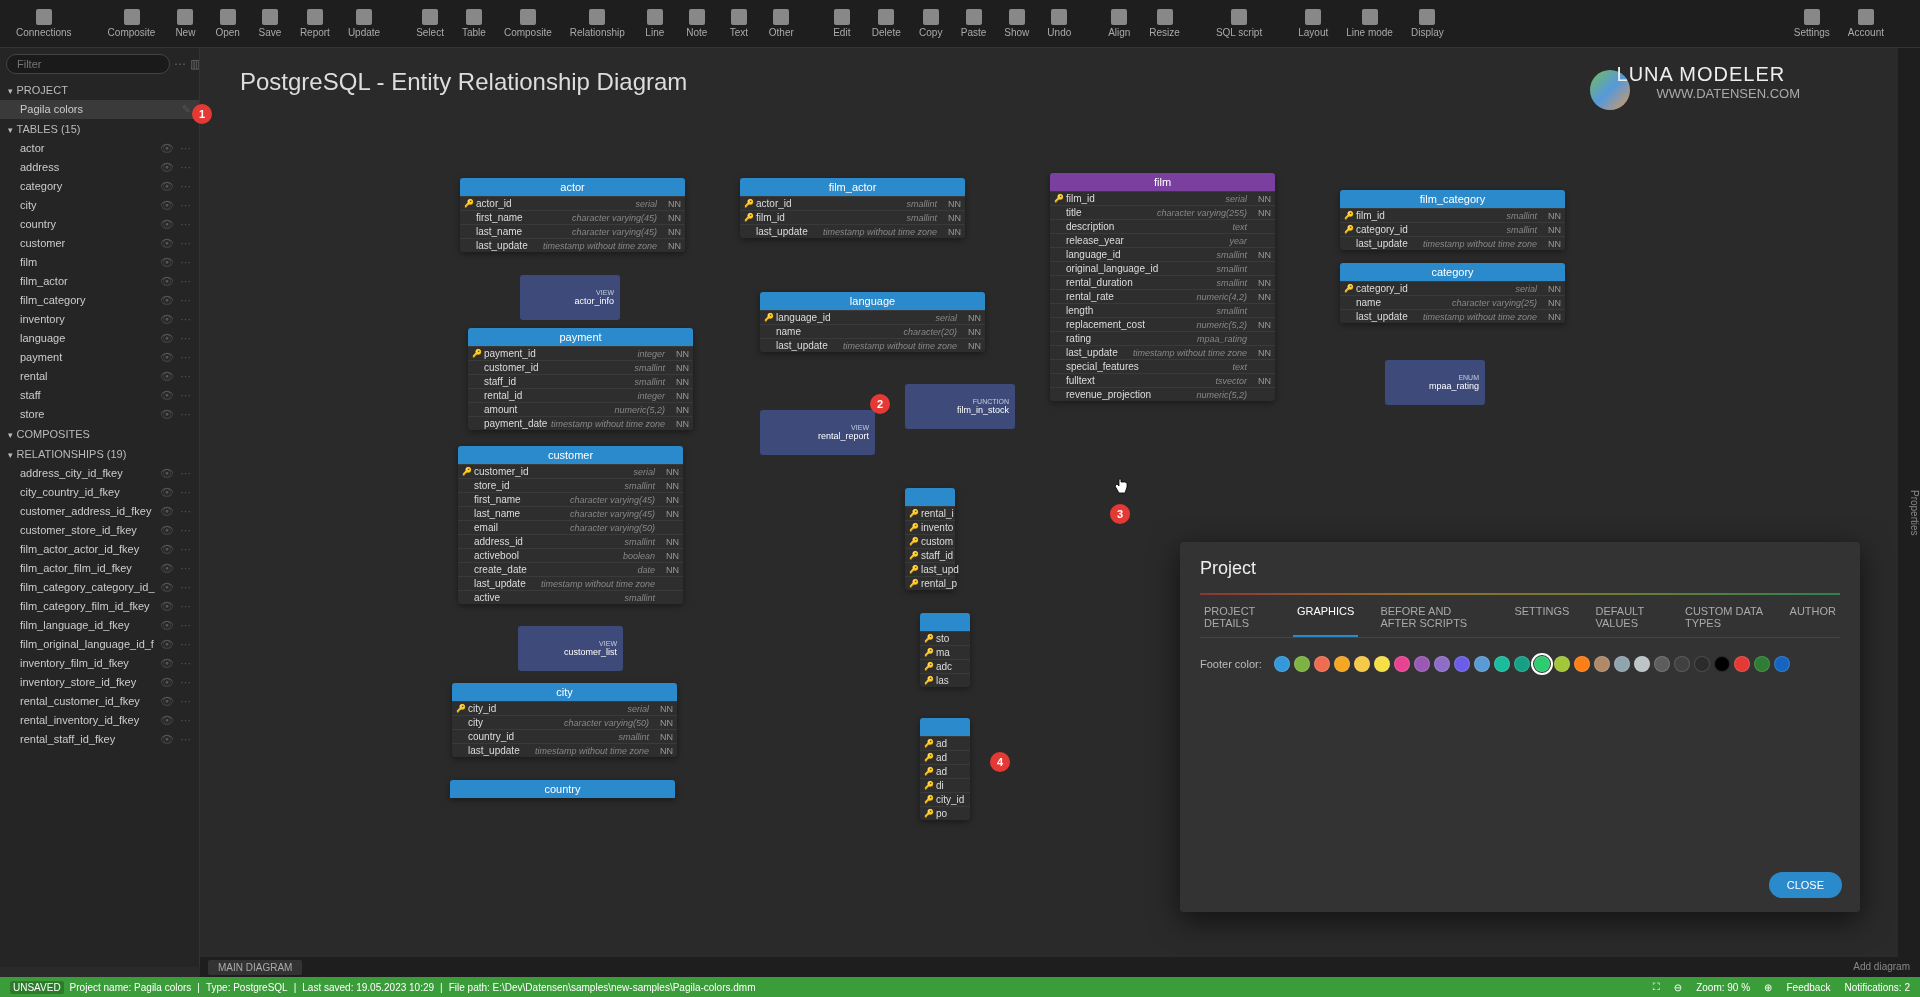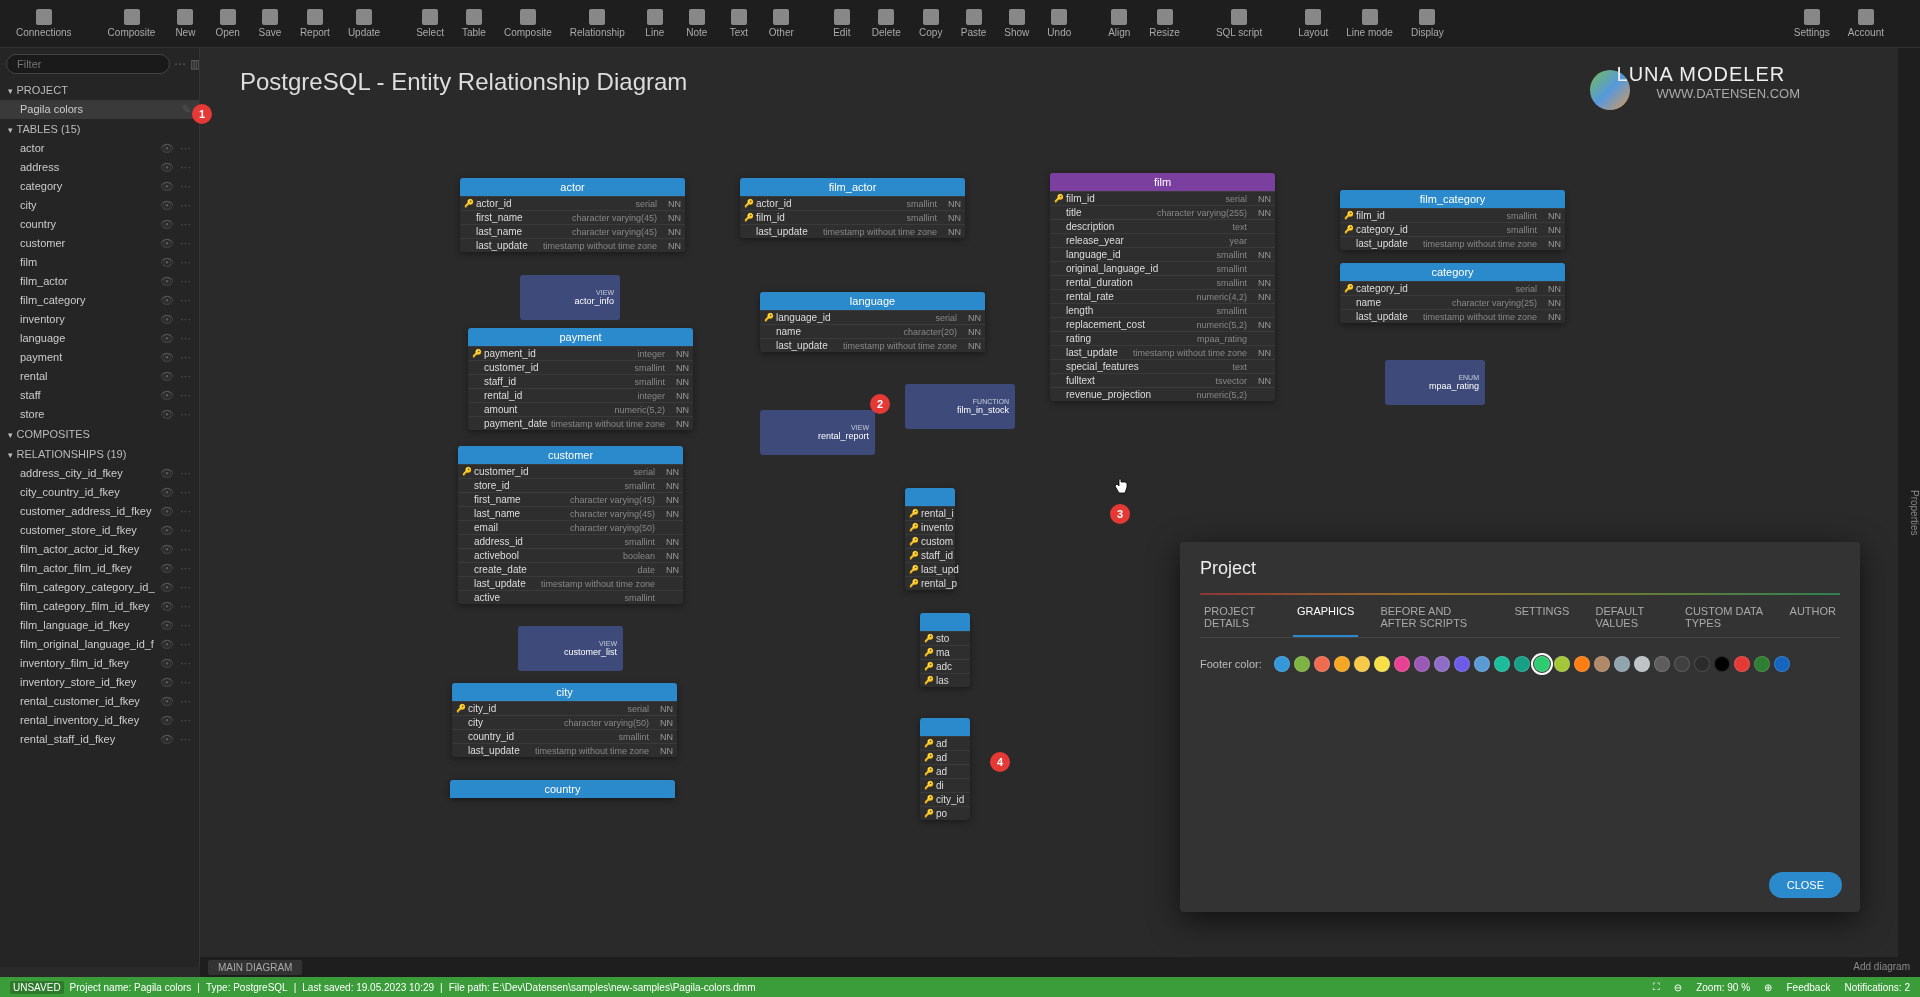--- a/index.html
+++ b/index.html
@@ -30,21 +30,21 @@
 .logo-sub { font-size: 13px; color: #aaa; margin-left: 40px; }
 .logo-circle { position: absolute; right: 290px; top: 22px; width: 40px; height: 40px; border-radius: 50%; background: linear-gradient(135deg,#7b5,#59d,#d95); }
 
 
 .er-table { position: absolute; background: #2e2e2e; border-radius: 3px; font-size: 10px; box-shadow: 0 2px 6px rgba(0,0,0,0.4); }
 .er-header { background: #2b8acb; color: #fff; padding: 3px 6px; font-size: 11px; text-align: center; border-radius: 3px 3px 0 0; position: relative; }
 .er-header.purple { background: #7b3fa0; }
 .er-row { display: flex; padding: 1px 4px; border-top: 1px solid #3a3a3a; align-items: center; }
 .er-key { width: 10px; color: #d4a03c; font-size: 8px; }
 .er-col { flex: 1; color: #ddd; padding-left: 2px; }
-.er-type { color: #888; font-size: 9px; padding-right: 4px; }
+.er-type { color: #888; font-style: italic; font-size: 9px; padding-right: 4px; }
 .er-nn { width: 20px; color: #999; font-size: 9px; text-align: right; }
 .er-view { background: #3d4a7a; color: #fff; padding: 14px 6px; font-size: 9px; text-align: right; border-radius: 3px; }
 .er-view-label { font-size: 7px; opacity: 0.7; display: block; }
 
 
 .panel { position: absolute; right: 60px; bottom: 55px; width: 680px; height: 370px; background: #333; border-radius: 4px; box-shadow: 0 8px 30px rgba(0,0,0,0.6); padding: 16px 20px; }
 .panel-title { font-size: 18px; color: #eee; margin-bottom: 14px; }
 .panel-tabs { display: flex; gap: 18px; border-bottom: 1px solid #444; margin-bottom: 18px; }
 .panel-tab { padding: 6px 4px; font-size: 11px; color: #aaa; cursor: pointer; border-bottom: 2px solid transparent; }
 .panel-tab.active { color: #fff; border-bottom-color: #2b8acb; }

